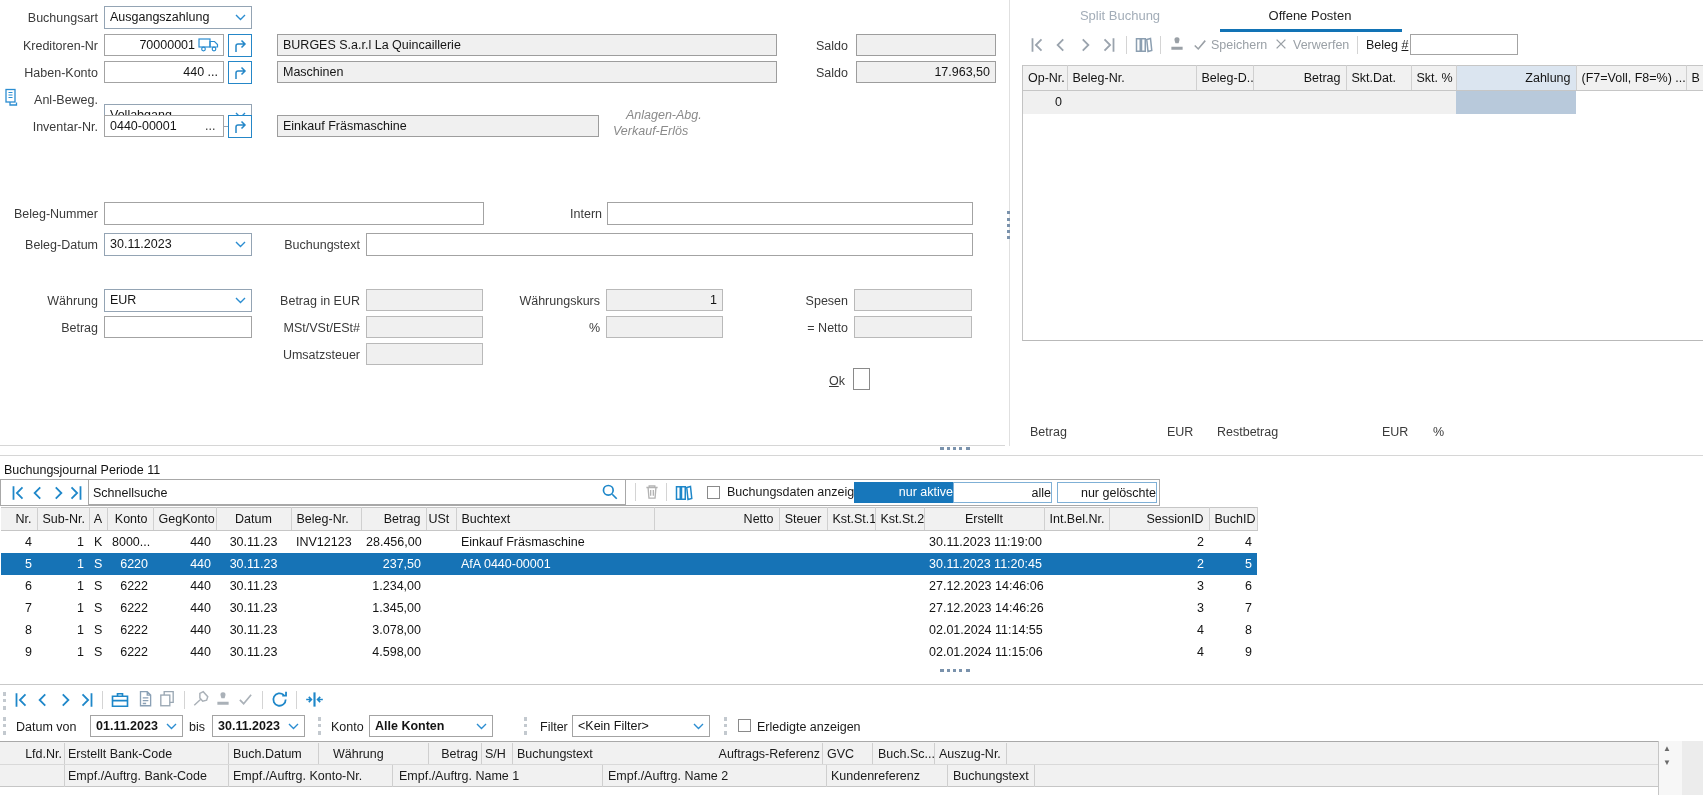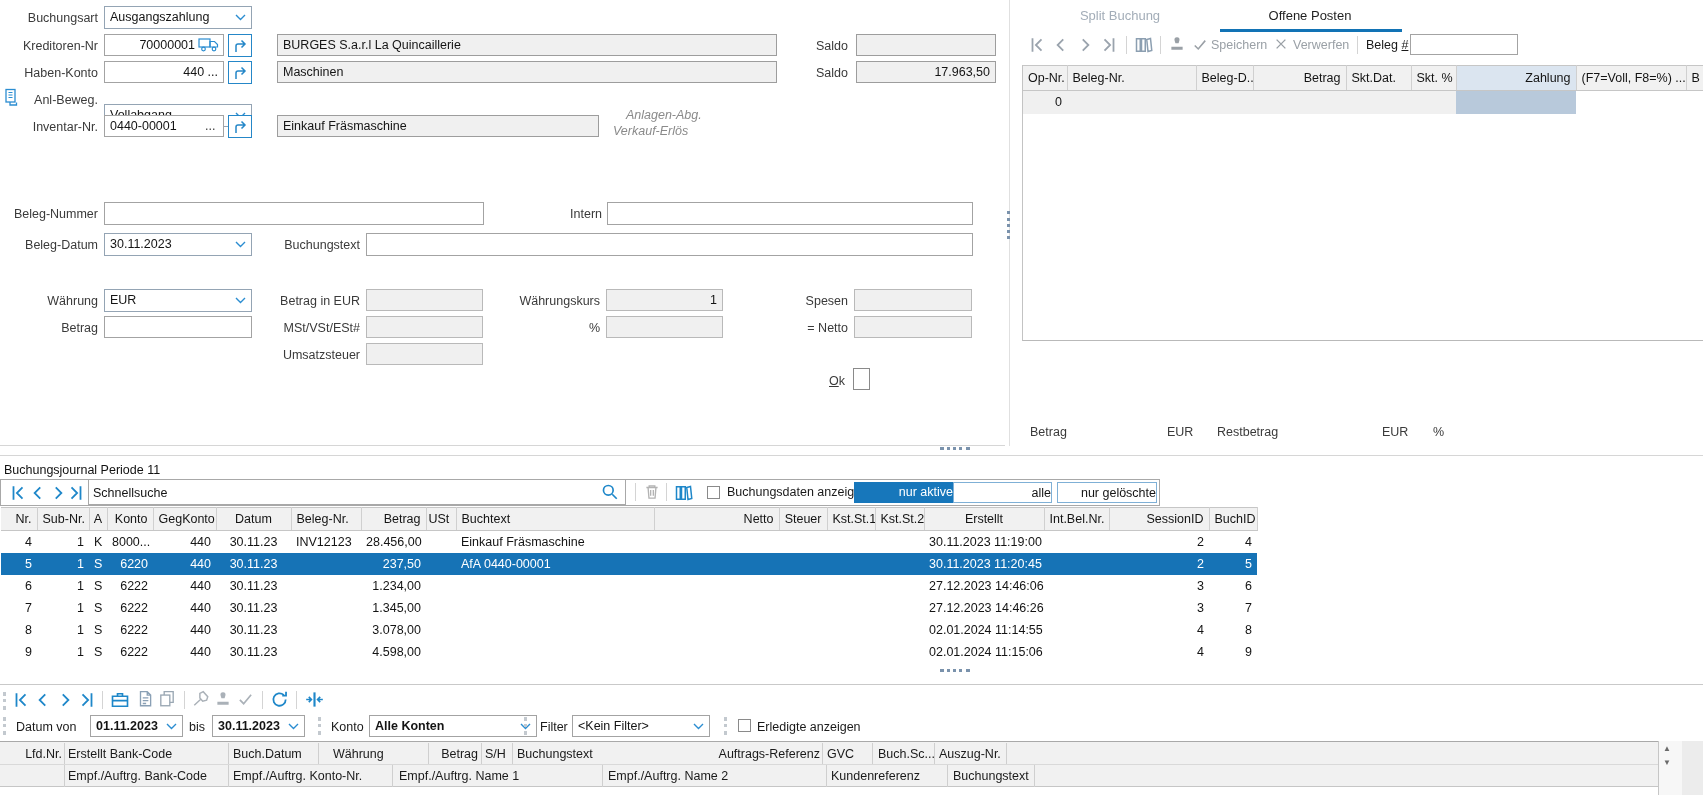--- a/index.html
+++ b/index.html
@@ -522,21 +522,21 @@
     </div>
     <div class="llbl" style="left:189px;top:30px;color:#1a1a1a;">bis</div>
     <div class="combo" style="left:212px;top:29px;width:93px;height:22px;border-color:#a3a3a3;">
       <span class="cval" style="font-weight:bold;">30.11.2023</span>
       <svg width="11" height="7" viewBox="0 0 11 7">
           <path d="M1 1l4.5 4.5L10 1" stroke="#2b8dd1" stroke-width="1.4" fill="none"></path>
         </svg>
     </div>
     <div class="grip" style="left:318px;top:31px;"></div>
     <div class="llbl" style="left:331px;top:30px;color:#1a1a1a;">Konto</div>
-    <div class="combo" style="left:369px;top:29px;width:168px;height:22px;border-color:#a3a3a3;">
+    <div class="combo" style="left:369px;top:29px;width:124px;height:22px;border-color:#a3a3a3;">
       <span class="cval" style="font-weight:bold;">Alle Konten</span>
       <svg width="11" height="7" viewBox="0 0 11 7">
           <path d="M1 1l4.5 4.5L10 1" stroke="#2b8dd1" stroke-width="1.4" fill="none"></path>
         </svg>
     </div>
     <div class="grip" style="left:524px;top:31px;"></div>
     <div class="llbl" style="left:540px;top:30px;color:#1a1a1a;">Filter</div>
     <div class="combo" style="left:572px;top:29px;width:138px;height:22px;border-color:#a3a3a3;">
       <span class="cval">&lt;Kein Filter&gt;</span>
       <svg width="11" height="7" viewBox="0 0 11 7">

